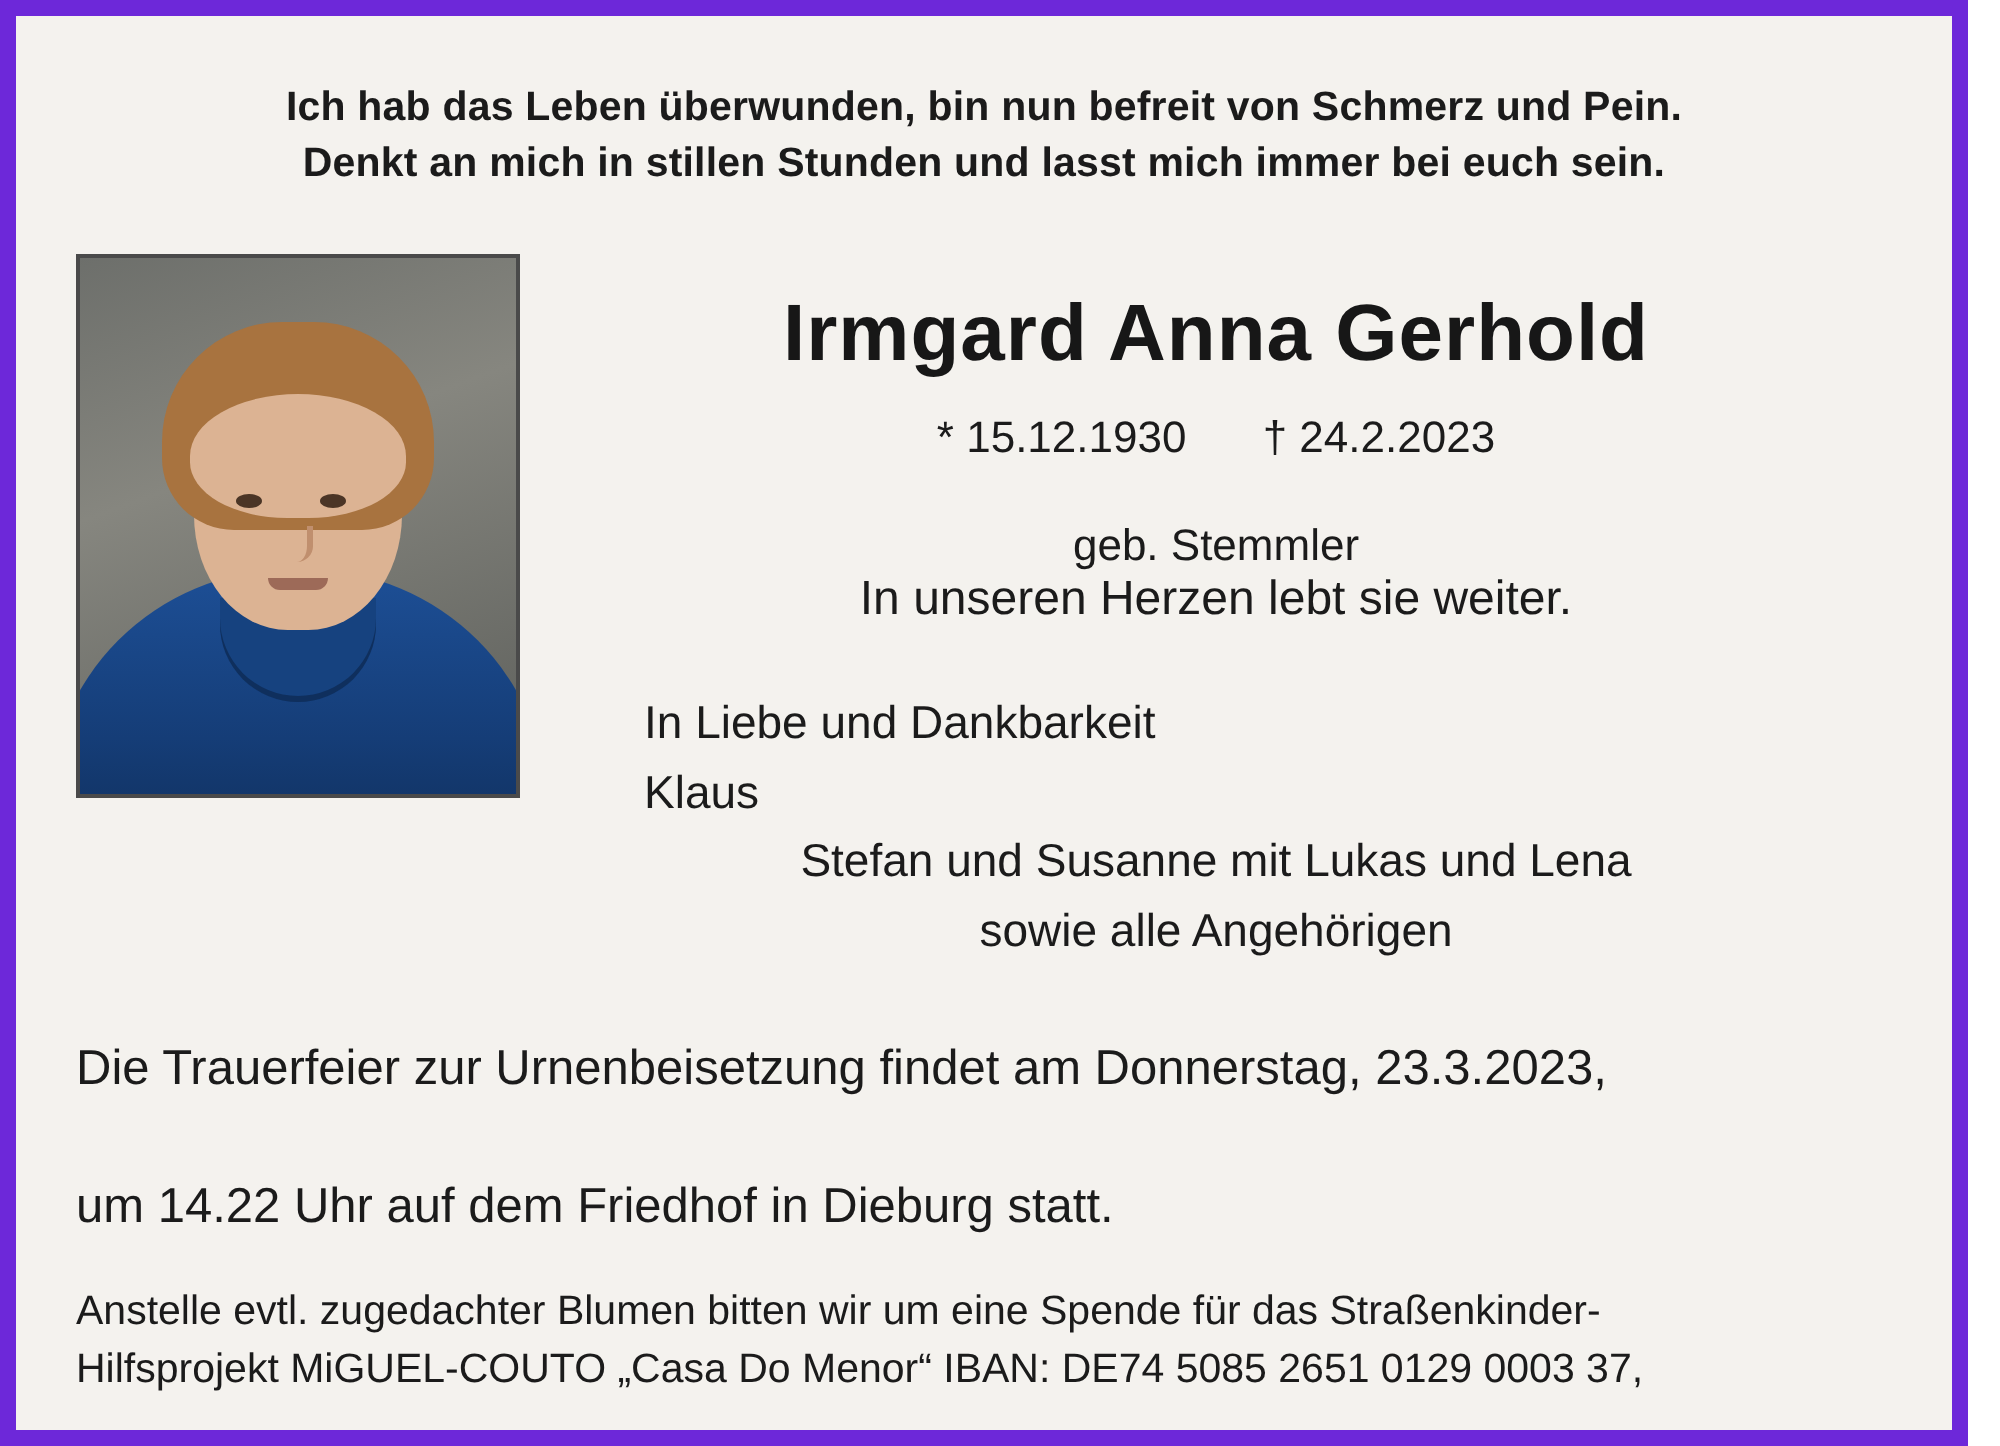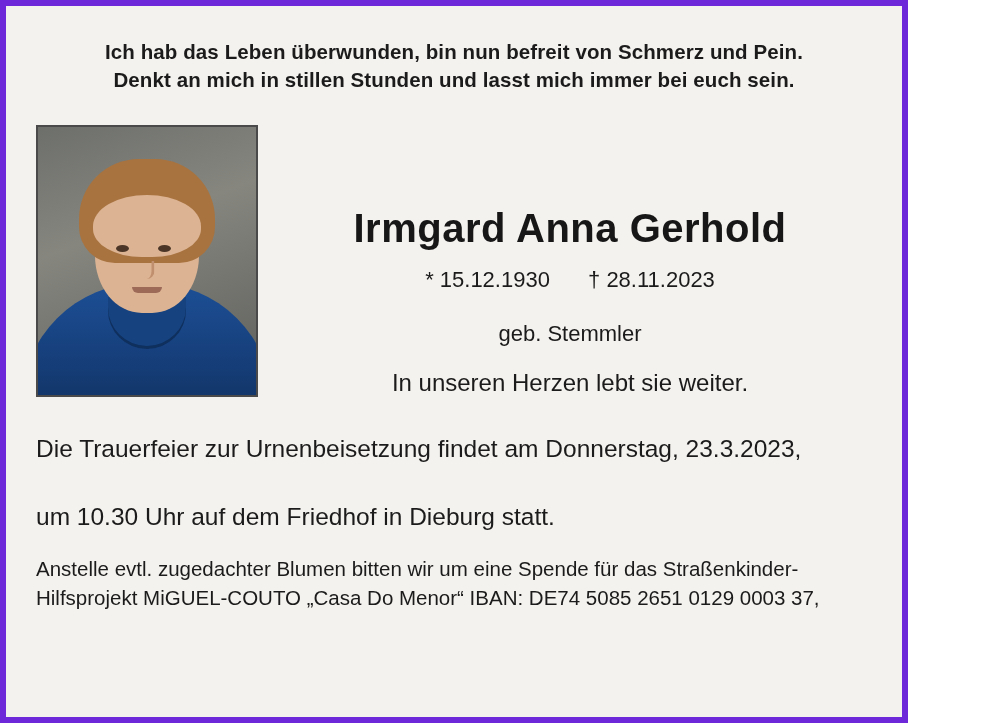--- a/index.html
+++ b/index.html
@@ -6,25 +6,25 @@
     margin: 0;
     padding: 0;
     background: #ffffff;
   }
   body {
     font-family: "Liberation Sans", sans-serif;
     color: #1b1b1b;
   }
   .obituary {
     position: relative;
-    width: 908px;
+    width: 984px;
     height: 723px;
     box-sizing: border-box;
     background: #f4f2ee;
-    border: 6px solid #6d28d9;
+    border: 8px solid #6d28d9;
     overflow: hidden;
   }
   .inner {
     position: absolute;
     left: 0; top: 0; right: 0; bottom: 0;
     padding: 22px 30px 12px 30px;
     box-sizing: border-box;
   }
 
   .verse {
@@ -42,21 +42,21 @@
     margin-top: 26px;
     font-size: 25px;
     line-height: 1.32;
     color: #1b1b1b;
   }
   .intro div { white-space: nowrap; }
 
   .mid {
     margin-top: 14px;
     display: flex;
-    align-items: flex-end;
+    align-items: flex-start;
   }
 
   .portrait-wrap {
     flex: 0 0 auto;
     width: 222px;
     padding-top: 4px;
   }
   .portrait {
     width: 222px;
     height: 272px;
@@ -175,21 +175,20 @@
     margin-top: 16px;
     font-size: 22px;
     color: #1b1b1b;
   }
   .dates .born { margin-right: 32px; }
   .maiden {
     margin-top: 28px;
     font-size: 22px;
   }
   .memory {
-    margin-top: 22px;
     font-size: 24px;
   }
   .family {
     margin-top: 30px;
     font-size: 23px;
     line-height: 1.52;
     text-align: center;
   }
   .family .ln { white-space: nowrap; }
   .family .left-ish { text-align: left; padding-left: 52px; }
@@ -236,31 +235,37 @@
           <div class="p-eye r"></div>
           <div class="p-nose"></div>
           <div class="p-mouth"></div>
         </div>
       </div>
 
       <div class="right-col">
         <div class="name">Irmgard Anna Gerhold</div>
         <div class="dates">
           <span class="born">* 15.12.1930</span>
-          <span class="died">† 28.11.2023</span>
+          <span class="died">† 24.2.2023</span>
         </div>
         <div class="maiden">geb. Stemmler</div>
         <div class="memory">In unseren Herzen lebt sie weiter.</div>
 
+        <div class="family">
+          <div class="ln left-ish">In Liebe und Dankbarkeit</div>
+          <div class="ln left-ish">Klaus</div>
+          <div class="ln">Stefan und Susanne mit Lukas und Lena</div>
+          <div class="ln">sowie alle Angehörigen</div>
+        </div>
       </div>
     </div>
 
     <div class="service">
       <div>Die Trauerfeier zur Urnenbeisetzung findet am Donnerstag, 23.3.2023,</div>
-      <div>um 10.30 Uhr auf dem Friedhof in Dieburg statt.</div>
+      <div>um 14.22 Uhr auf dem Friedhof in Dieburg statt.</div>
     </div>
 
     <div class="donation">
       <div>Anstelle evtl. zugedachter Blumen bitten wir um eine Spende für das Straßenkinder-</div>
       <div>Hilfsprojekt MiGUEL-COUTO „Casa Do Menor“ IBAN: DE74 5085 2651 0129 0003 37,</div>
 
     </div>
 
   </div>
 </div>

